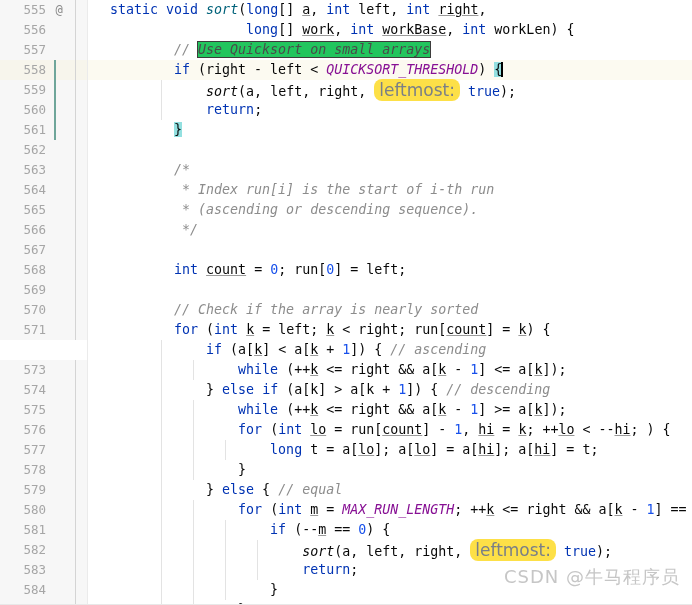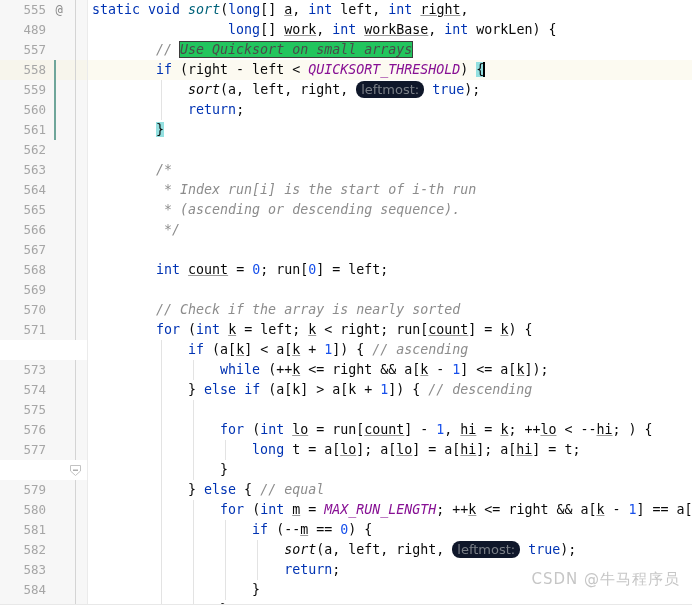--- a/index.html
+++ b/index.html
@@ -81,21 +81,21 @@
   .gutsep {
     position: absolute;
     left: 87px; top: 0;
     width: 1px; height: 20px;
     background: #ebebeb;
   }
 
   
   .code {
     position: absolute;
-    left: 92px; top: 0;
+    left: 110px; top: 0;
     height: 20px;
     color: #080808;
     font-size: 13.3px;
     line-height: 20px;
     letter-spacing: 0px;
     font-family: "DejaVu Sans Mono", monospace;
     white-space: pre;
   }
 
   
@@ -128,36 +128,36 @@
   .caret {
     display: inline-block;
     width: 0; height: 15px;
     border-left: 2px solid #000000;
     vertical-align: -3px;
     margin-left: -1px;
   }
 
   
   .inlay {
-    background: #0f172a;
+    background: #fde047;
     color: #7a7f87;
     border-radius: 8px;
     padding: 1px 5px 1px 5px;
-    font-size: 13px;
+    font-size: 17px;
     font-family: "DejaVu Sans", sans-serif;
     font-style: normal;
     margin-top: 16px;
   }
 
   
   #watermark {
     position: absolute;
     right: 12px; bottom: 16px;
     color: #c6c6c6;
-    font-size: 15px;
+    font-size: 18px;
     font-family: "DejaVu Sans", sans-serif;
     letter-spacing: 1px;
     pointer-events: none;
   }
 
   
   #bottomline {
     position: absolute;
     left: 0; bottom: 0;
     width: 692px; height: 1px;
@@ -174,21 +174,21 @@
       <span class="lineno">555</span>
       <span class="annot">@</span>
       <span class="foldline"></span>
     </div>
     <span class="gutsep"></span>
     <span class="code"><span class="kw">static</span> <span class="kw">void</span> <span class="mcall" style="color:#00627a">sort</span>(<span class="kw">long</span>[] <span class="fld">a</span>, <span class="kw">int</span> left, <span class="kw">int</span> <span class="fld">right</span>,</span>
   </div>
 
   <div class="row">
     <div class="gutter">
-      <span class="lineno">489</span>
+      <span class="lineno">556</span>
       <span class="foldline"></span>
       <span class="foldmark">
         <svg width="13" height="13" viewBox="0 0 13 13">
             <path d="M1.5 1.5 H11.5 V7 L6.5 11.5 L1.5 7 Z" fill="#ffffff" stroke="#c2c2c2" stroke-width="1"></path>
             <rect x="4" y="5.6" width="5" height="1.2" fill="#9a9a9a"></rect>
           </svg>
       </span>
     </div>
     <span class="gutsep"></span>
     <span class="code">                 <span class="kw">long</span>[] <span class="fld">work</span>, <span class="kw">int</span> <span class="fld">workBase</span>, <span class="kw">int</span> workLen) {</span>
@@ -398,20 +398,21 @@
   </div>
 
   <div class="row">
     <div class="gutter">
       <span class="lineno">575</span>
       <span class="foldline"></span>
     </div>
     <span class="gutsep"></span>
     <span class="iguide" style="left:161px;"></span>
     <span class="iguide" style="left:193px;"></span>
+    <span class="code">                <span class="kw">while</span> (++<span class="fld">k</span> &lt;= right &amp;&amp; a[<span class="fld">k</span> - <span class="num">1</span>] &gt;= a[<span class="fld">k</span>]);</span>
   </div>
 
   <div class="row">
     <div class="gutter">
       <span class="lineno">576</span>
       <span class="foldline"></span>
       <span class="foldmark">
         <svg width="13" height="13" viewBox="0 0 13 13">
             <path d="M1.5 1.5 H11.5 V7 L6.5 11.5 L1.5 7 Z" fill="#ffffff" stroke="#c2c2c2" stroke-width="1"></path>
             <rect x="4" y="5.6" width="5" height="1.2" fill="#9a9a9a"></rect>
@@ -430,20 +431,30 @@
       <span class="foldline"></span>
     </div>
     <span class="gutsep"></span>
     <span class="iguide" style="left:161px;"></span>
     <span class="iguide" style="left:193px;"></span>
     <span class="iguide" style="left:225px;"></span>
     <span class="code">                    <span class="kw">long</span> t = a[<span class="fld">lo</span>]; a[<span class="fld">lo</span>] = a[<span class="fld">hi</span>]; a[<span class="fld">hi</span>] = t;</span>
   </div>
 
   <div class="row">
+    <div class="gutter">
+      <span class="lineno">578</span>
+      <span class="foldline"></span>
+      <span class="foldmark">
+        <svg width="13" height="13" viewBox="0 0 13 13">
+            <path d="M1.5 11.5 H11.5 V6 L6.5 1.5 L1.5 6 Z" fill="#ffffff" stroke="#c2c2c2" stroke-width="1"></path>
+            <rect x="4" y="6.2" width="5" height="1.2" fill="#9a9a9a"></rect>
+          </svg>
+      </span>
+    </div>
     <span class="gutsep"></span>
     <span class="iguide" style="left:161px;"></span>
     <span class="iguide" style="left:193px;"></span>
     <span class="code">                }</span>
   </div>
 
   <div class="row">
     <div class="gutter">
       <span class="lineno">579</span>
       <span class="foldline"></span>

